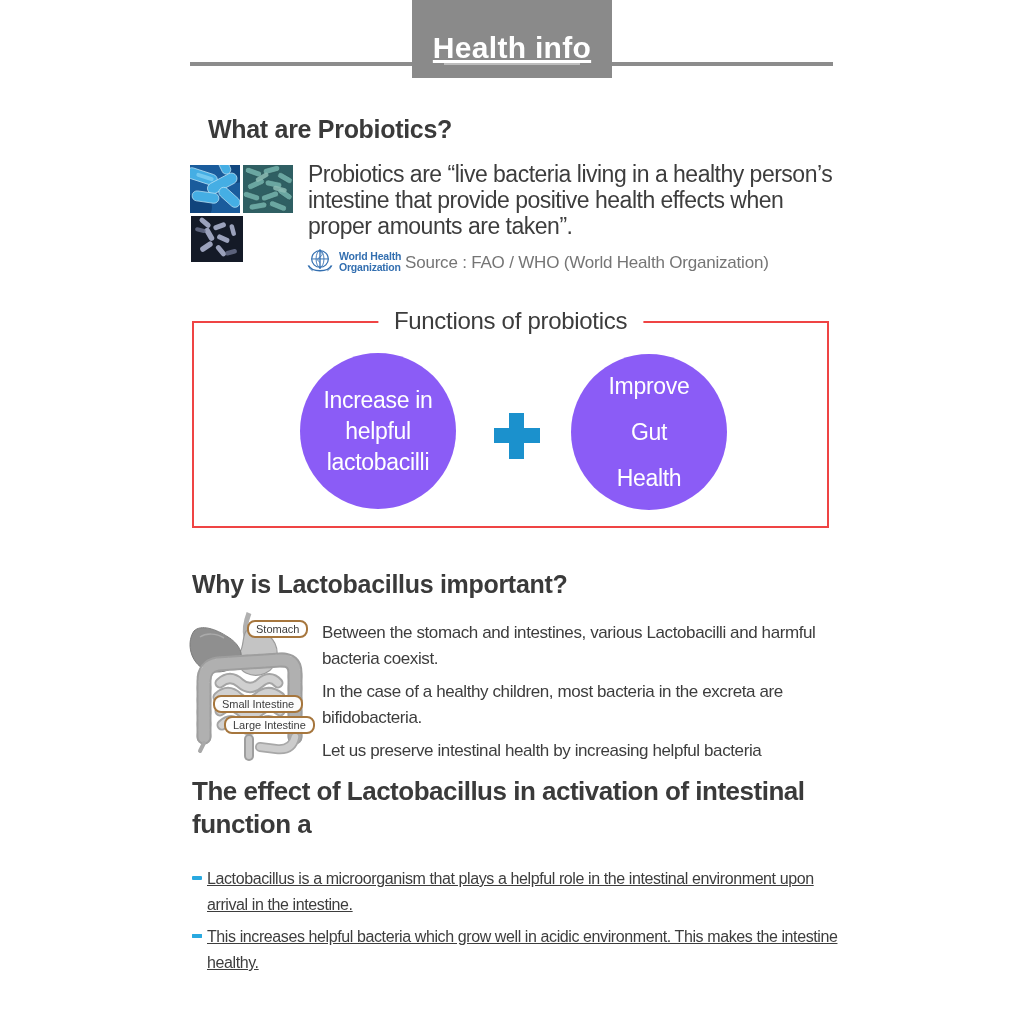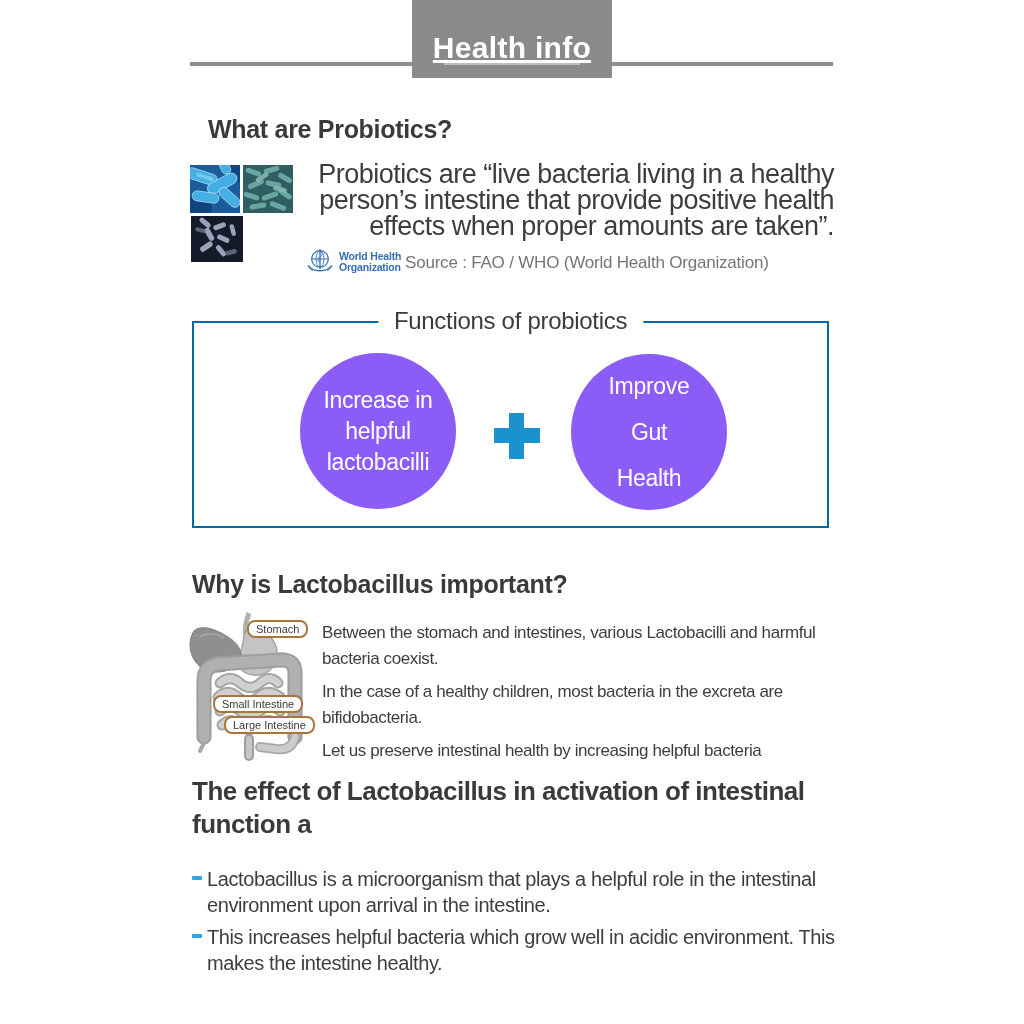--- a/index.html
+++ b/index.html
@@ -10,33 +10,33 @@
   .abs{position:absolute;}
 
   
   #header-rule{left:190px;top:62px;width:643px;height:4px;background:#8c8c8c;}
   #title-box{left:412px;top:0;width:200px;height:78px;background:#8a8a8a;}
   #title-box .t{display:block;text-align:center;margin-top:31px;font-size:30px;font-weight:bold;color:#ffffff;letter-spacing:.3px;text-decoration:underline;}
   #title-underline{position:absolute;left:32px;bottom:13px;width:136px;height:2px;background:#bdbdbd;}
 
   
   .h2{font-size:25px;font-weight:bold;color:#3a3a3a;letter-spacing:-0.3px;white-space:nowrap;}
-  .body-text{font-size:27px;line-height:26px;color:#3d3d3d;letter-spacing:-0.5px;text-align:right;}
+  .body-text{font-size:23px;line-height:26px;color:#3d3d3d;letter-spacing:-0.5px;}
 
   
   #s1-heading{left:192px;top:115px;margin-left:16px;}
   #collage{left:190px;top:165px;width:106px;height:98px;}
   #collage svg{position:absolute;}
   #s1-paragraph{left:308px;top:161px;width:526px;}
   #who-logo{left:306px;top:248px;width:28px;height:28px;}
   #who-label{left:339px;top:251px;font-size:10.5px;line-height:11px;font-weight:bold;color:#336fb0;letter-spacing:-0.2px;}
   #source-line{left:405px;top:253px;font-size:17px;color:#757575;letter-spacing:-0.2px;}
 
   
-  #functions-box{left:192px;top:321px;width:637px;height:207px;border:2px solid #0369a1;box-sizing:border-box;background:#fff;}
+  #functions-box{left:192px;top:321px;width:637px;height:207px;border:2px solid #ef4444;box-sizing:border-box;background:#fff;}
   #functions-title{position:absolute;left:50%;transform:translateX(-50%);top:-16px;background:#ffffff;padding:0 16px;font-size:24px;color:#3c3c3c;letter-spacing:-0.3px;white-space:nowrap;}
   .fcircle{position:absolute;width:156px;height:156px;border-radius:50%;background:#8b5cf6;color:#ffffff;
     display:flex;flex-direction:column;justify-content:center;align-items:center;text-align:center;
     font-size:23px;line-height:31px;letter-spacing:-0.3px;}
   #circle-1{left:106px;top:30px;}
   #circle-2{left:377px;top:31px;gap:15px;}
   .plusbar{position:absolute;background:#1b91cd;}
   #plus-h{left:300px;top:105px;width:46px;height:15px;}
   #plus-v{left:315px;top:90px;width:15px;height:46px;}
 
@@ -47,21 +47,21 @@
     border:2px solid #a6763d;border-radius:8px;padding:0 7px;line-height:14px;white-space:nowrap;}
   #pill-stomach{left:247px;top:620px;}
   #pill-small-intestine{left:213px;top:695px;}
   #pill-large-intestine{left:224px;top:716px;}
   #s2-text{left:322px;top:620px;width:516px;}
   #s2-text p{margin:0 0 7px 0;font-size:17px;line-height:26px;letter-spacing:-0.4px;color:#3d3d3d;}
 
   
   #s3-heading{left:192px;top:775px;width:648px;font-size:26px;line-height:33px;font-weight:bold;color:#3a3a3a;letter-spacing:-0.5px;}
   #bullet-list{left:192px;top:866px;width:648px;list-style:none;margin:0;padding:0;}
-  #bullet-list li{position:relative;padding-left:15px;margin:0 0 6px 0;font-size:20px;line-height:26px;letter-spacing:-0.4px;color:#3d3d3d;}
+  #bullet-list li{position:relative;padding-left:15px;margin:0 0 6px 0;font-size:16px;line-height:26px;letter-spacing:-0.4px;color:#3d3d3d;text-decoration:underline;}
   .dash{position:absolute;left:0;top:10px;width:10px;height:4px;background:#29a9e0;border-radius:1px;}
 </style>
 </head>
 <body>
 
 <div class="abs" id="header-rule"></div>
 <div class="abs" id="title-box">
   <span class="t">Health info</span>
   <span id="title-underline"></span>
 </div>

